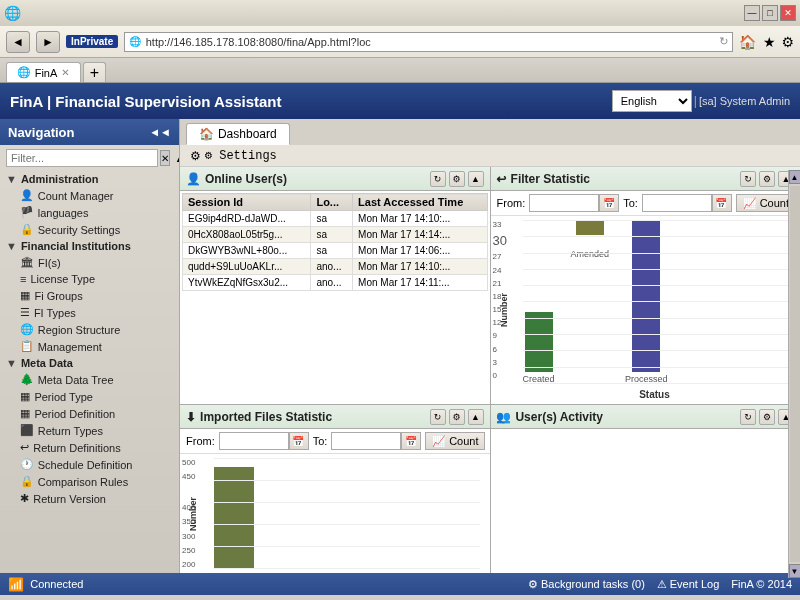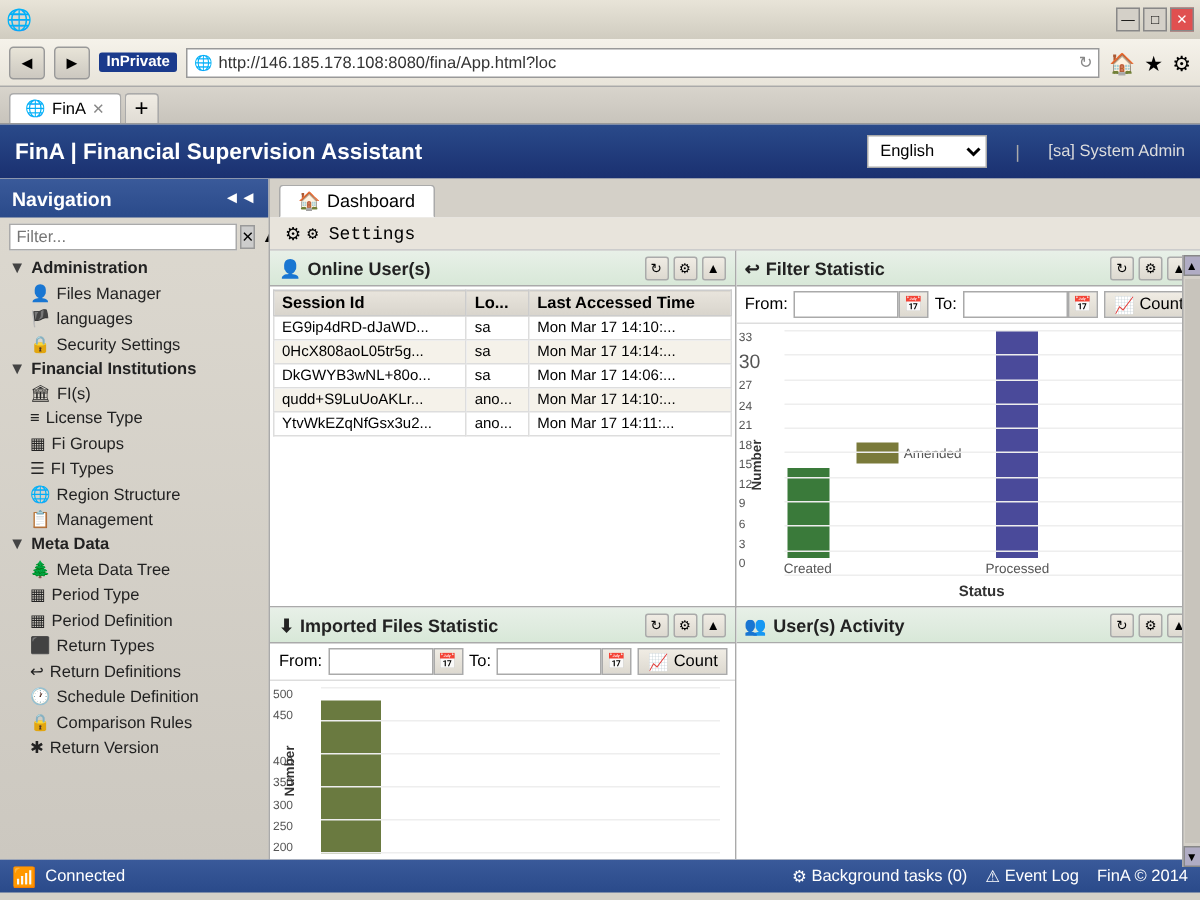--- a/index.html
+++ b/index.html
@@ -23,21 +23,21 @@
     .address-icon { font-size: 10px; color: #888; }
     .tab-bar { display: flex; align-items: flex-end; padding: 0 6px; height: 24px; background: linear-gradient(to bottom, #d8d4cc, #c8c4bc); gap: 2px; }
     .tab { background: linear-gradient(to bottom, #f0ece4, #e0dcd4); border: 1px solid #aaa; border-bottom: none; padding: 2px 10px; font-size: 11px; cursor: pointer; height: 20px; display: flex; align-items: center; gap: 4px; border-radius: 3px 3px 0 0; }
     .tab.active { background: white; }
     .tab-close { font-size: 10px; color: #888; cursor: pointer; }
 
     
     .app { display: flex; flex-direction: column; height: 490px; background: #e8e4dc; }
     .app-header { background: linear-gradient(to bottom, #2a4a8a, #1a3070); color: white; padding: 0 10px; height: 36px; display: flex; align-items: center; justify-content: space-between; }
     .app-title { font-size: 15px; font-weight: bold; color: white; }
-    .header-right { display: flex; align-items: center; gap: 19px; }
+    .header-right { display: flex; align-items: center; gap: 2px; }
     .lang-select { height: 22px; font-size: 11px; padding: 0 4px; border: 1px solid #aaa; background: white; min-width: 80px; }
     .divider-v { color: #aaa; }
     .user-label { color: #ddd; font-size: 11px; }
 
     .app-body { display: flex; flex: 1; overflow: hidden; }
 
     
     .sidebar { width: 180px; background: linear-gradient(to bottom, #ddd9d0, #ccc8c0); border-right: 1px solid #aaa; display: flex; flex-direction: column; overflow: hidden; flex-shrink: 0; }
     .sidebar-header { background: linear-gradient(to bottom, #3a5a9a, #2a4a8a); color: white; padding: 3px 8px; font-size: 13px; font-weight: bold; height: 26px; display: flex; align-items: center; justify-content: space-between; }
     .sidebar-collapse { color: white; cursor: pointer; font-size: 11px; }
@@ -154,21 +154,21 @@
 
       </div>
       <div class="sidebar-scroll">
 
         <div class="tree-item section">
           <span class="icon-sym">▼</span>
           <span>Administration</span>
         </div>
         <div class="tree-item">
           <span style="margin-left:14px;">👤</span>
-          <span>Files Manager</span>
+          <span>Count Manager</span>
         </div>
         <div class="tree-item">
           <span style="margin-left:14px;">🏴</span>
           <span>languages</span>
         </div>
         <div class="tree-item">
           <span style="margin-left:14px;">🔒</span>
           <span>Security Settings</span>
         </div>
 
@@ -367,21 +367,21 @@
                     <div style="border-top:1px solid #eee; width:100%;"></div>
                     <div style="border-top:1px solid #eee; width:100%;"></div>
                     <div style="border-top:1px solid #eee; width:100%;"></div>
                     <div style="border-top:1px solid #eee; width:100%;"></div>
                     <div style="border-top:1px solid #eee; width:100%;"></div>
                   </div>
                   <div style="display:flex; flex-direction:column; align-items:center; gap:2px; height:100%; justify-content:flex-end;">
                     <div style="width:28px; background:#3a7a3a; height:calc(12/33 * 100%);"></div>
                     <span style="font-size:9px; color:#555;">Created</span>
                   </div>
-                  <div style="display:flex; align-items:center; gap:4px; height:100%; justify-content:flex-end;">
+                  <div style="display:flex; flex-direction:column; align-items:center; gap:14px; height:100%; ">
                     <div style="width:28px; background:#7a7a3a; height:calc(3/33 * 100%);"></div>
                     <span style="font-size:9px; color:#555;">Amended</span>
                   </div>
                   <div style="display:flex; flex-direction:column; align-items:center; gap:2px; height:100%; justify-content:flex-end;">
                     <div style="width:28px; background:#4a4a9a; height:calc(31/33 * 100%);"></div>
                     <span style="font-size:9px; color:#555;">Processed</span>
                   </div>
                 </div>
 
                 <div style="position:absolute; bottom:4px; left:50%; transform:translateX(-20%); font-size:10px; font-weight:bold; color:#333;">Status</div>

